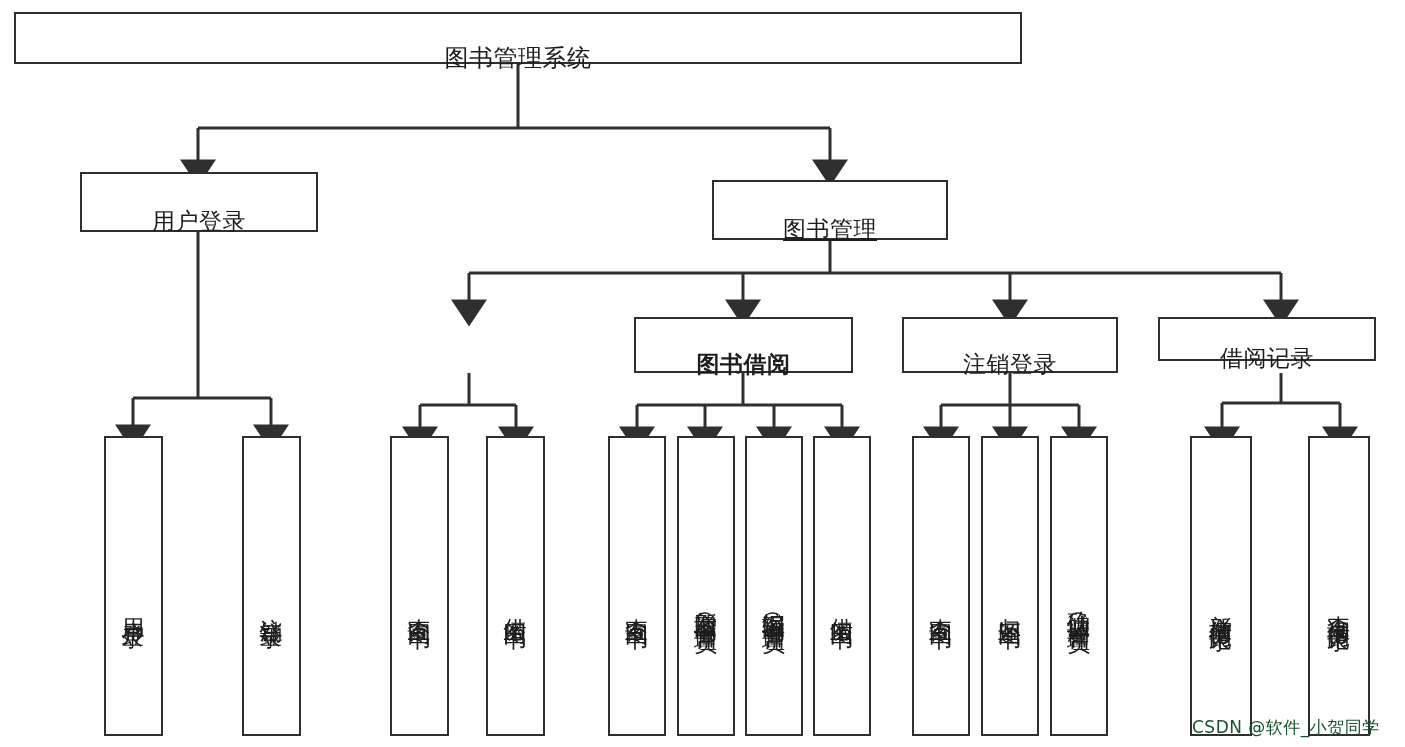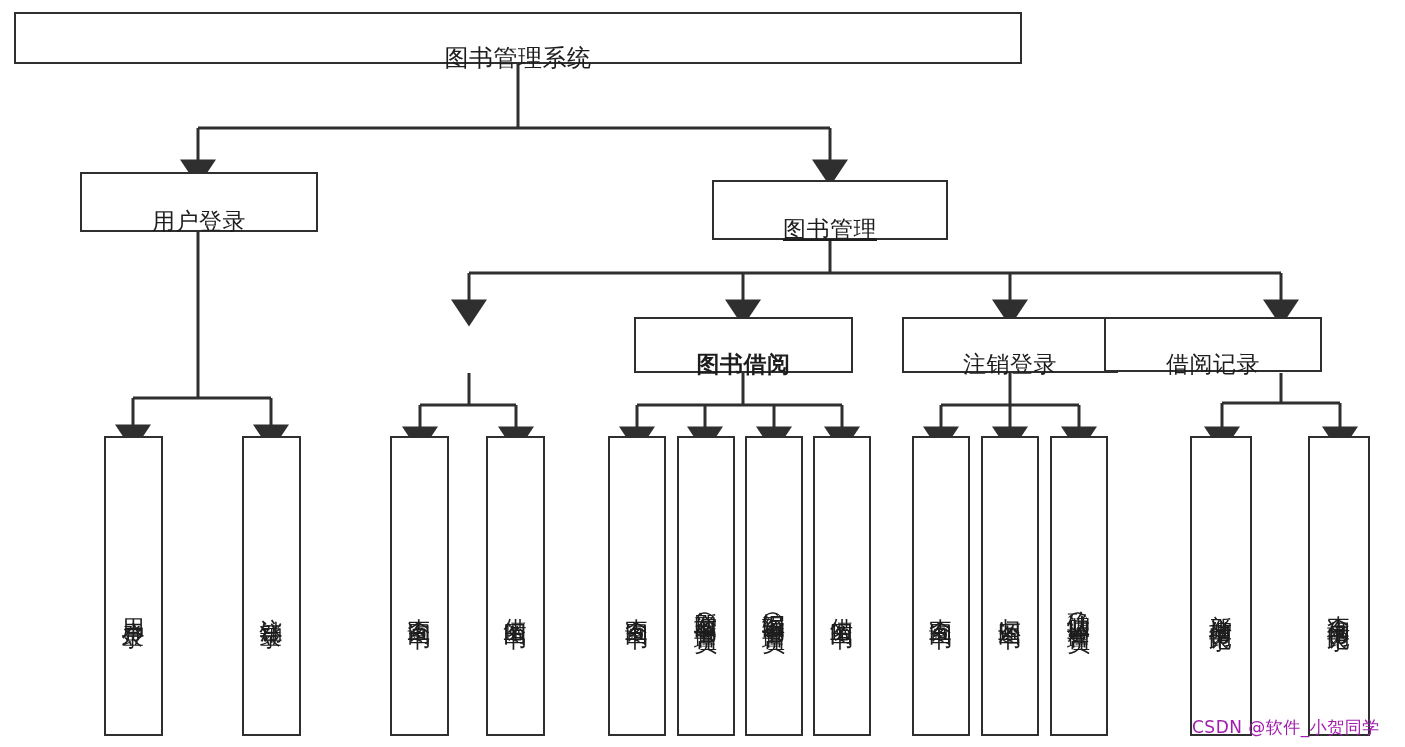--- a/index.html
+++ b/index.html
@@ -57,21 +57,21 @@
     writing-mode: vertical-rl;
     text-orientation: upright;
     font-size: 23px;
     line-height: 1.05;
     letter-spacing: 3px;
     max-height: 100%;
   }
   .watermark {
     position: absolute;
     font-size: 17px;
-    color: #a21caf;
+    color: #14532d;
     white-space: nowrap;
     letter-spacing: 0.5px;
   }
 </style>
 </head>
 <body>
 
 <div id="canvas">
 
   <svg class="wires" viewBox="0 0 1405 747" xmlns="http://www.w3.org/2000/svg">
@@ -138,21 +138,21 @@
 
 
   <div class="node h-node" style="left:634px; top:317px; width:219px; height:56px;font-weight:bold;">
     <span class="lbl">图书借阅</span>
   </div>
 
   <div class="node h-node" style="left:902px; top:317px; width:216px; height:56px;">
     <span class="lbl">注销登录</span>
   </div>
 
-  <div class="node h-node" style="left:1104px; top:317px; width:218px; height:55px;">
+  <div class="node h-node" style="left:1158px; top:317px; width:218px; height:44px;">
     <span class="lbl">借阅记录</span>
   </div>
 
   <div class="node v-node" style="left:104px; top:436px; width:59px; height:300px;">
     <span class="lbl">用户登录</span>
   </div>
 
   <div class="node v-node" style="left:242px; top:436px; width:59px; height:300px;">
     <span class="lbl">注销登录</span>
   </div>

